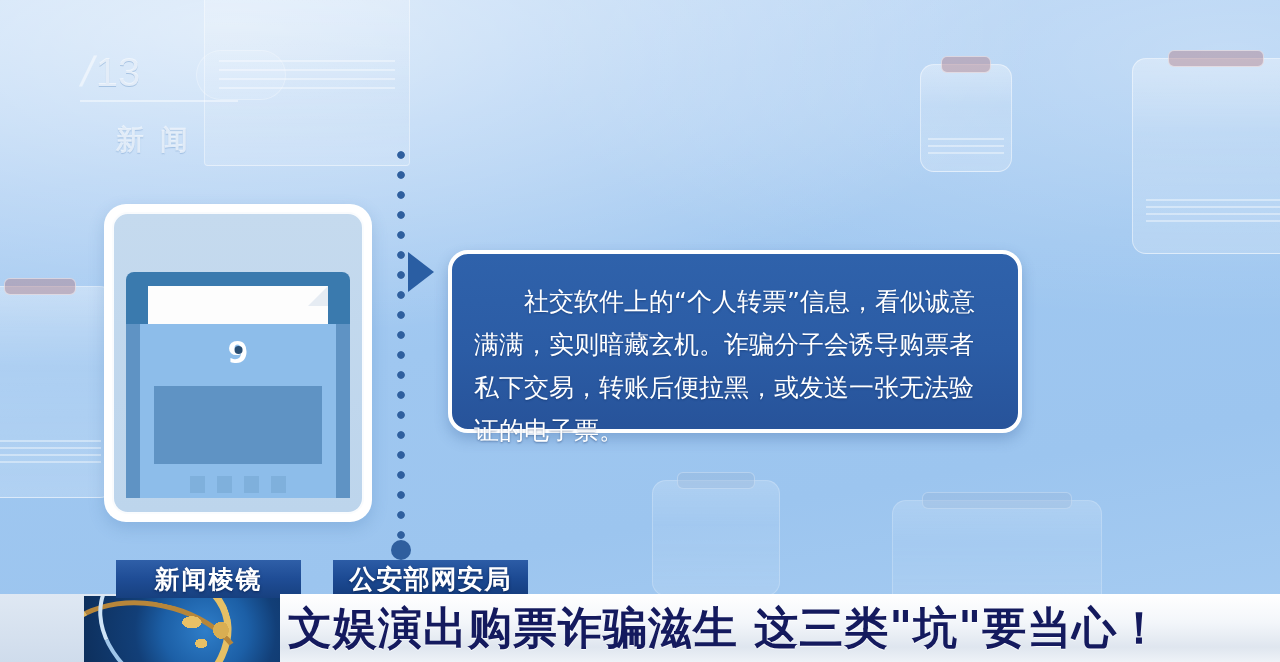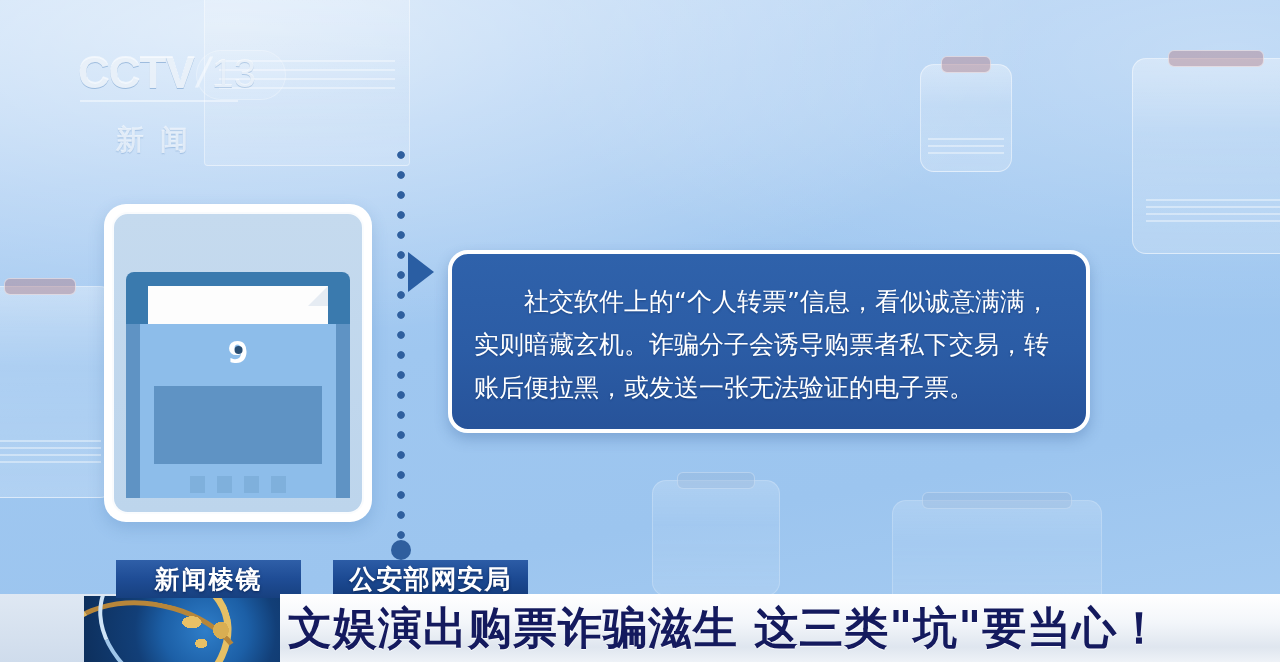--- a/index.html
+++ b/index.html
@@ -173,21 +173,21 @@
     text-shadow:none;
     filter:drop-shadow(0 0 2px rgba(255,255,255,.95))
            drop-shadow(0 0 2px rgba(255,255,255,.9))
            drop-shadow(0 2px 3px rgba(60,110,170,.35));
     white-space:nowrap;
   }
 
   
   #blue-card {
     position:absolute; left:448px; top:250px;
-    width:642px; height:183px;
+    width:574px; height:183px;
     border-radius:20px;
     background:linear-gradient(180deg,#2f62ab 0%,#2b5ca5 55%,#27539a 100%);
     border:4px solid #ffffff;
     box-shadow:0 6px 14px rgba(40,80,140,.28);
     padding:26px 26px 18px 22px;
   }
   #blue-card p {
     color:#ffffff; font-size:25px; line-height:43px;
     font-family:"DejaVu Sans","Liberation Sans",sans-serif;
     text-indent:2em; letter-spacing:0px; font-weight:500;
@@ -309,21 +309,20 @@
     <div class="clip-bar" style="width:78px; background:rgba(150,165,195,.35);"></div>
   </div>
 
   <div class="bg-clip" style="left:892px; top:500px; width:210px; height:112px; opacity:.5;">
     <div class="clip-bar" style="width:150px; background:rgba(150,165,195,.35);"></div>
   </div>
 
   <div id="logo">
     <div class="pill"></div>
     <div class="cctv-row">
-      <span class="cctv">CCTV</span>
       <span class="slash">/</span>
       <span class="thirteen">13</span>
     </div>
     <div class="underline"></div>
     <div class="xinwen">新闻</div>
   </div>
 
   <div id="dotline"></div>
   <div id="dot-end"></div>
   <div id="arrow"></div>

